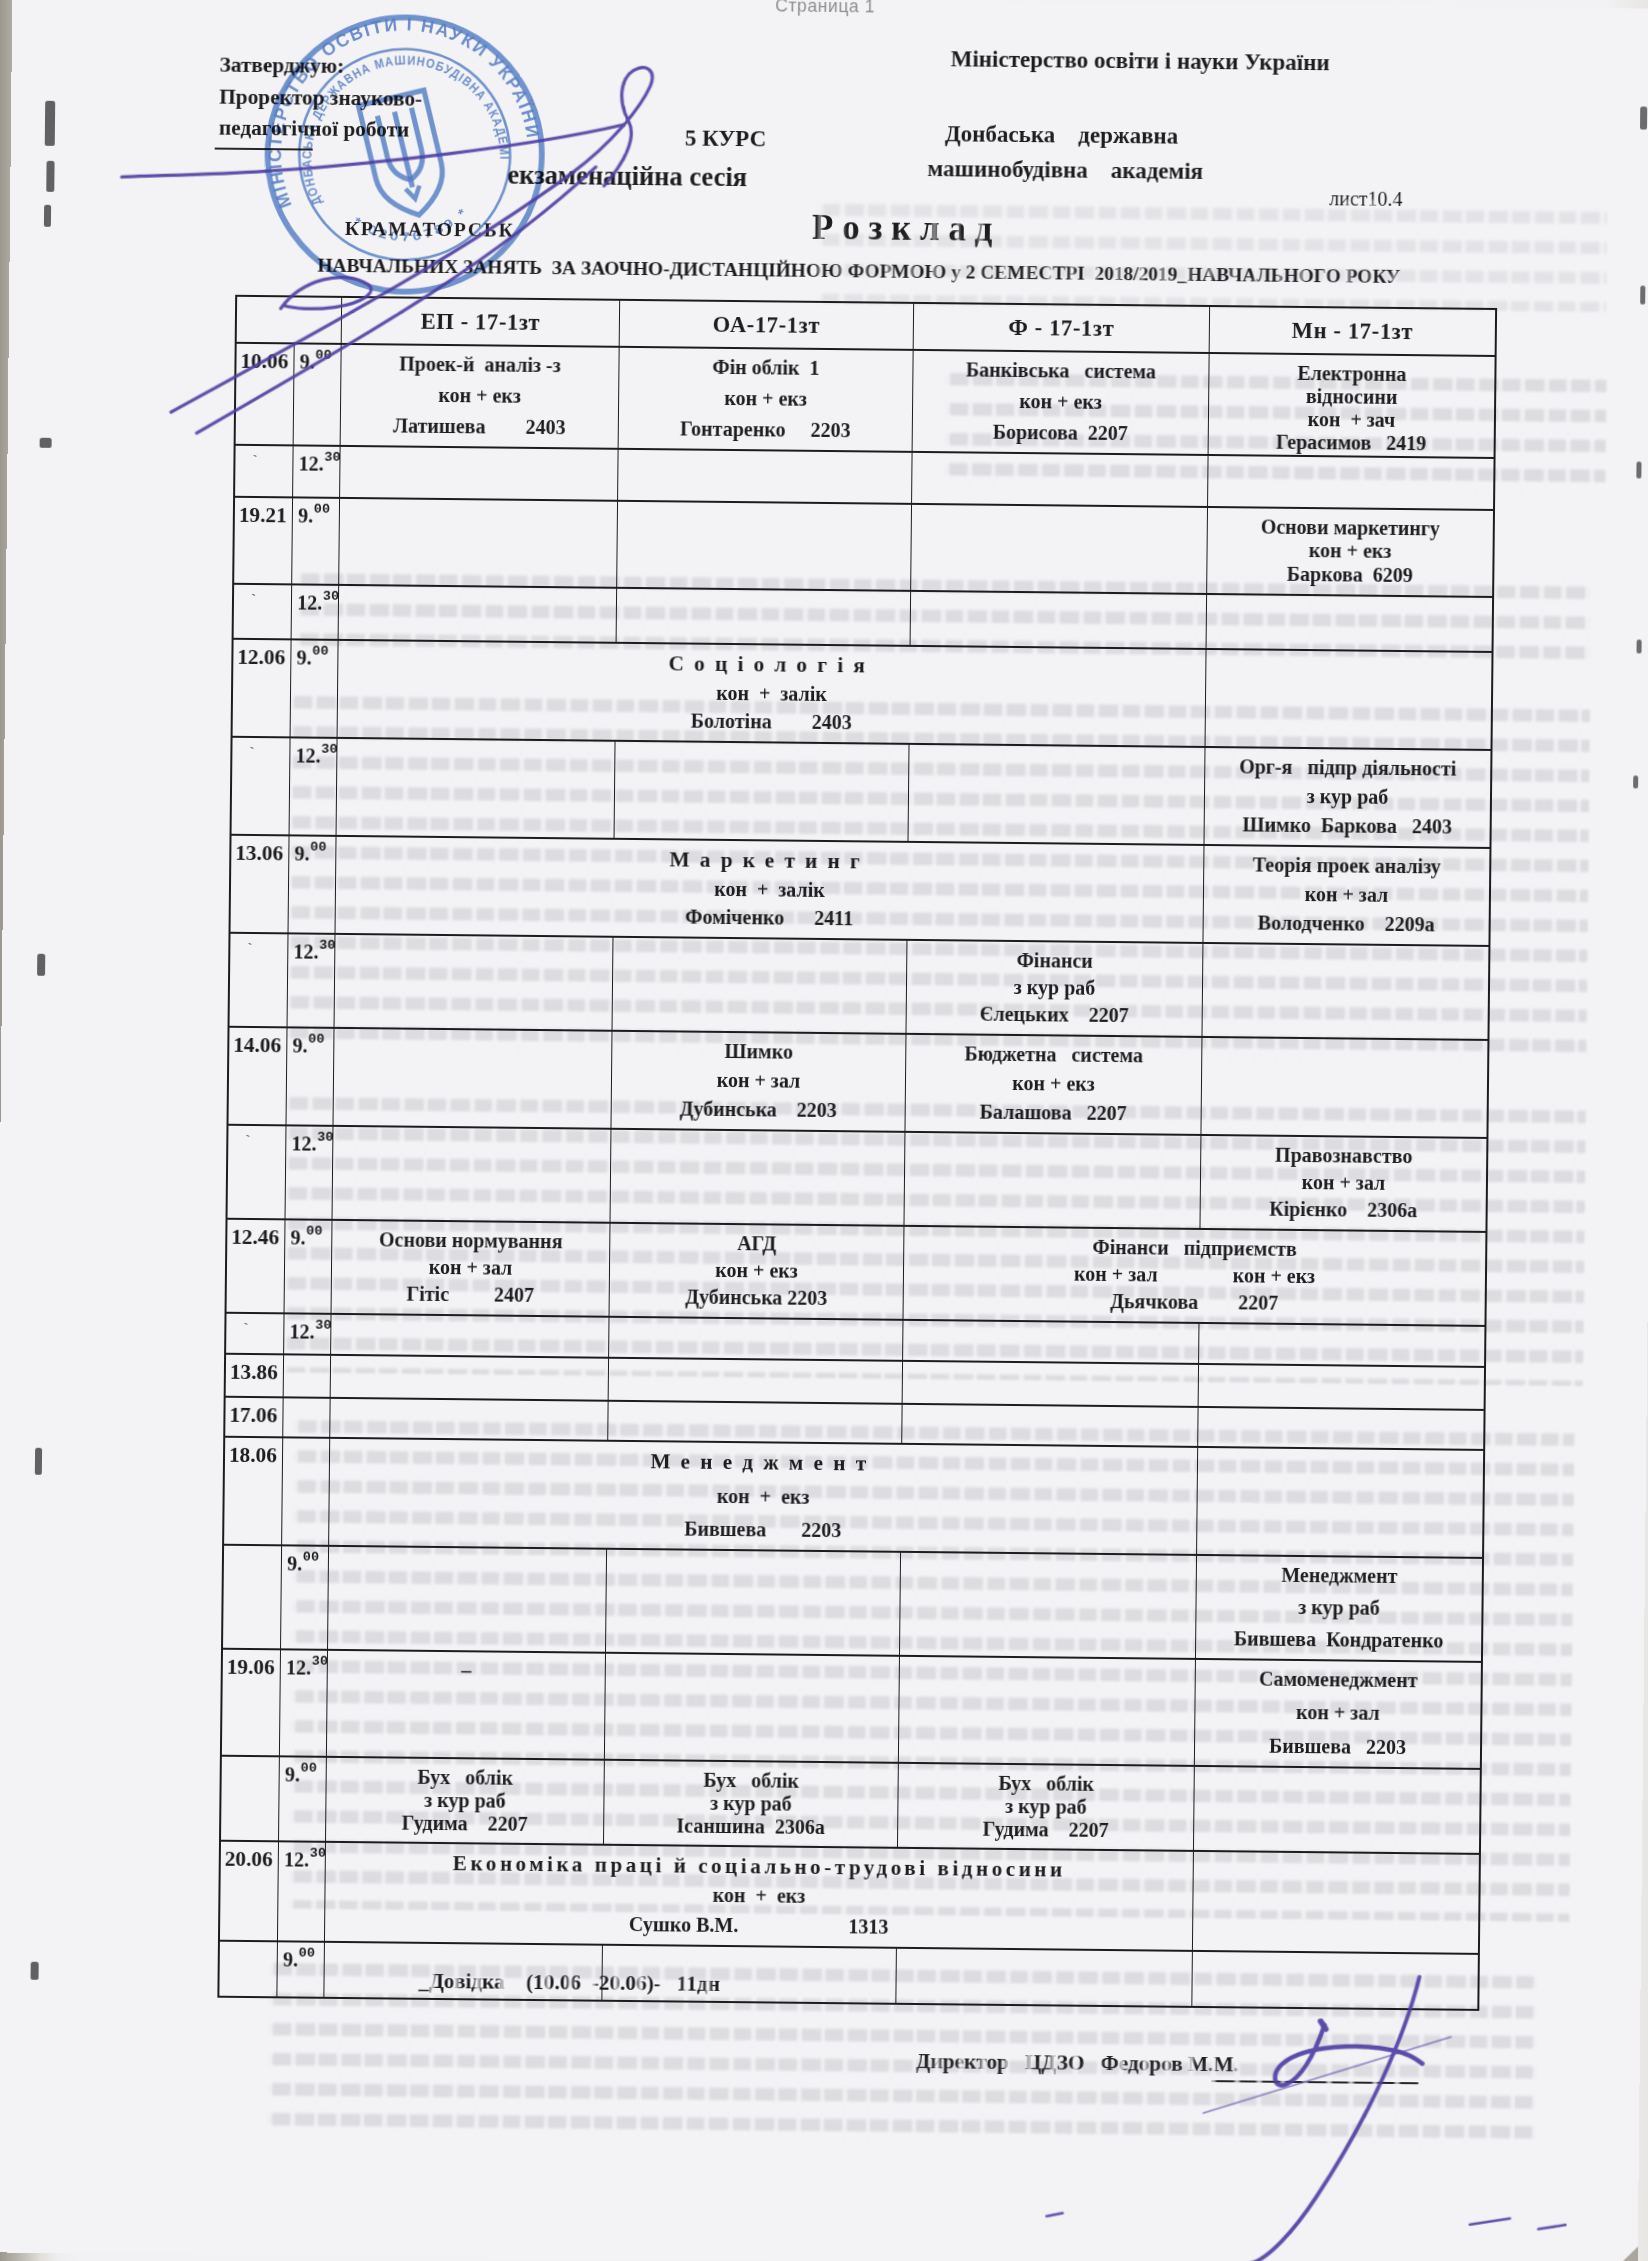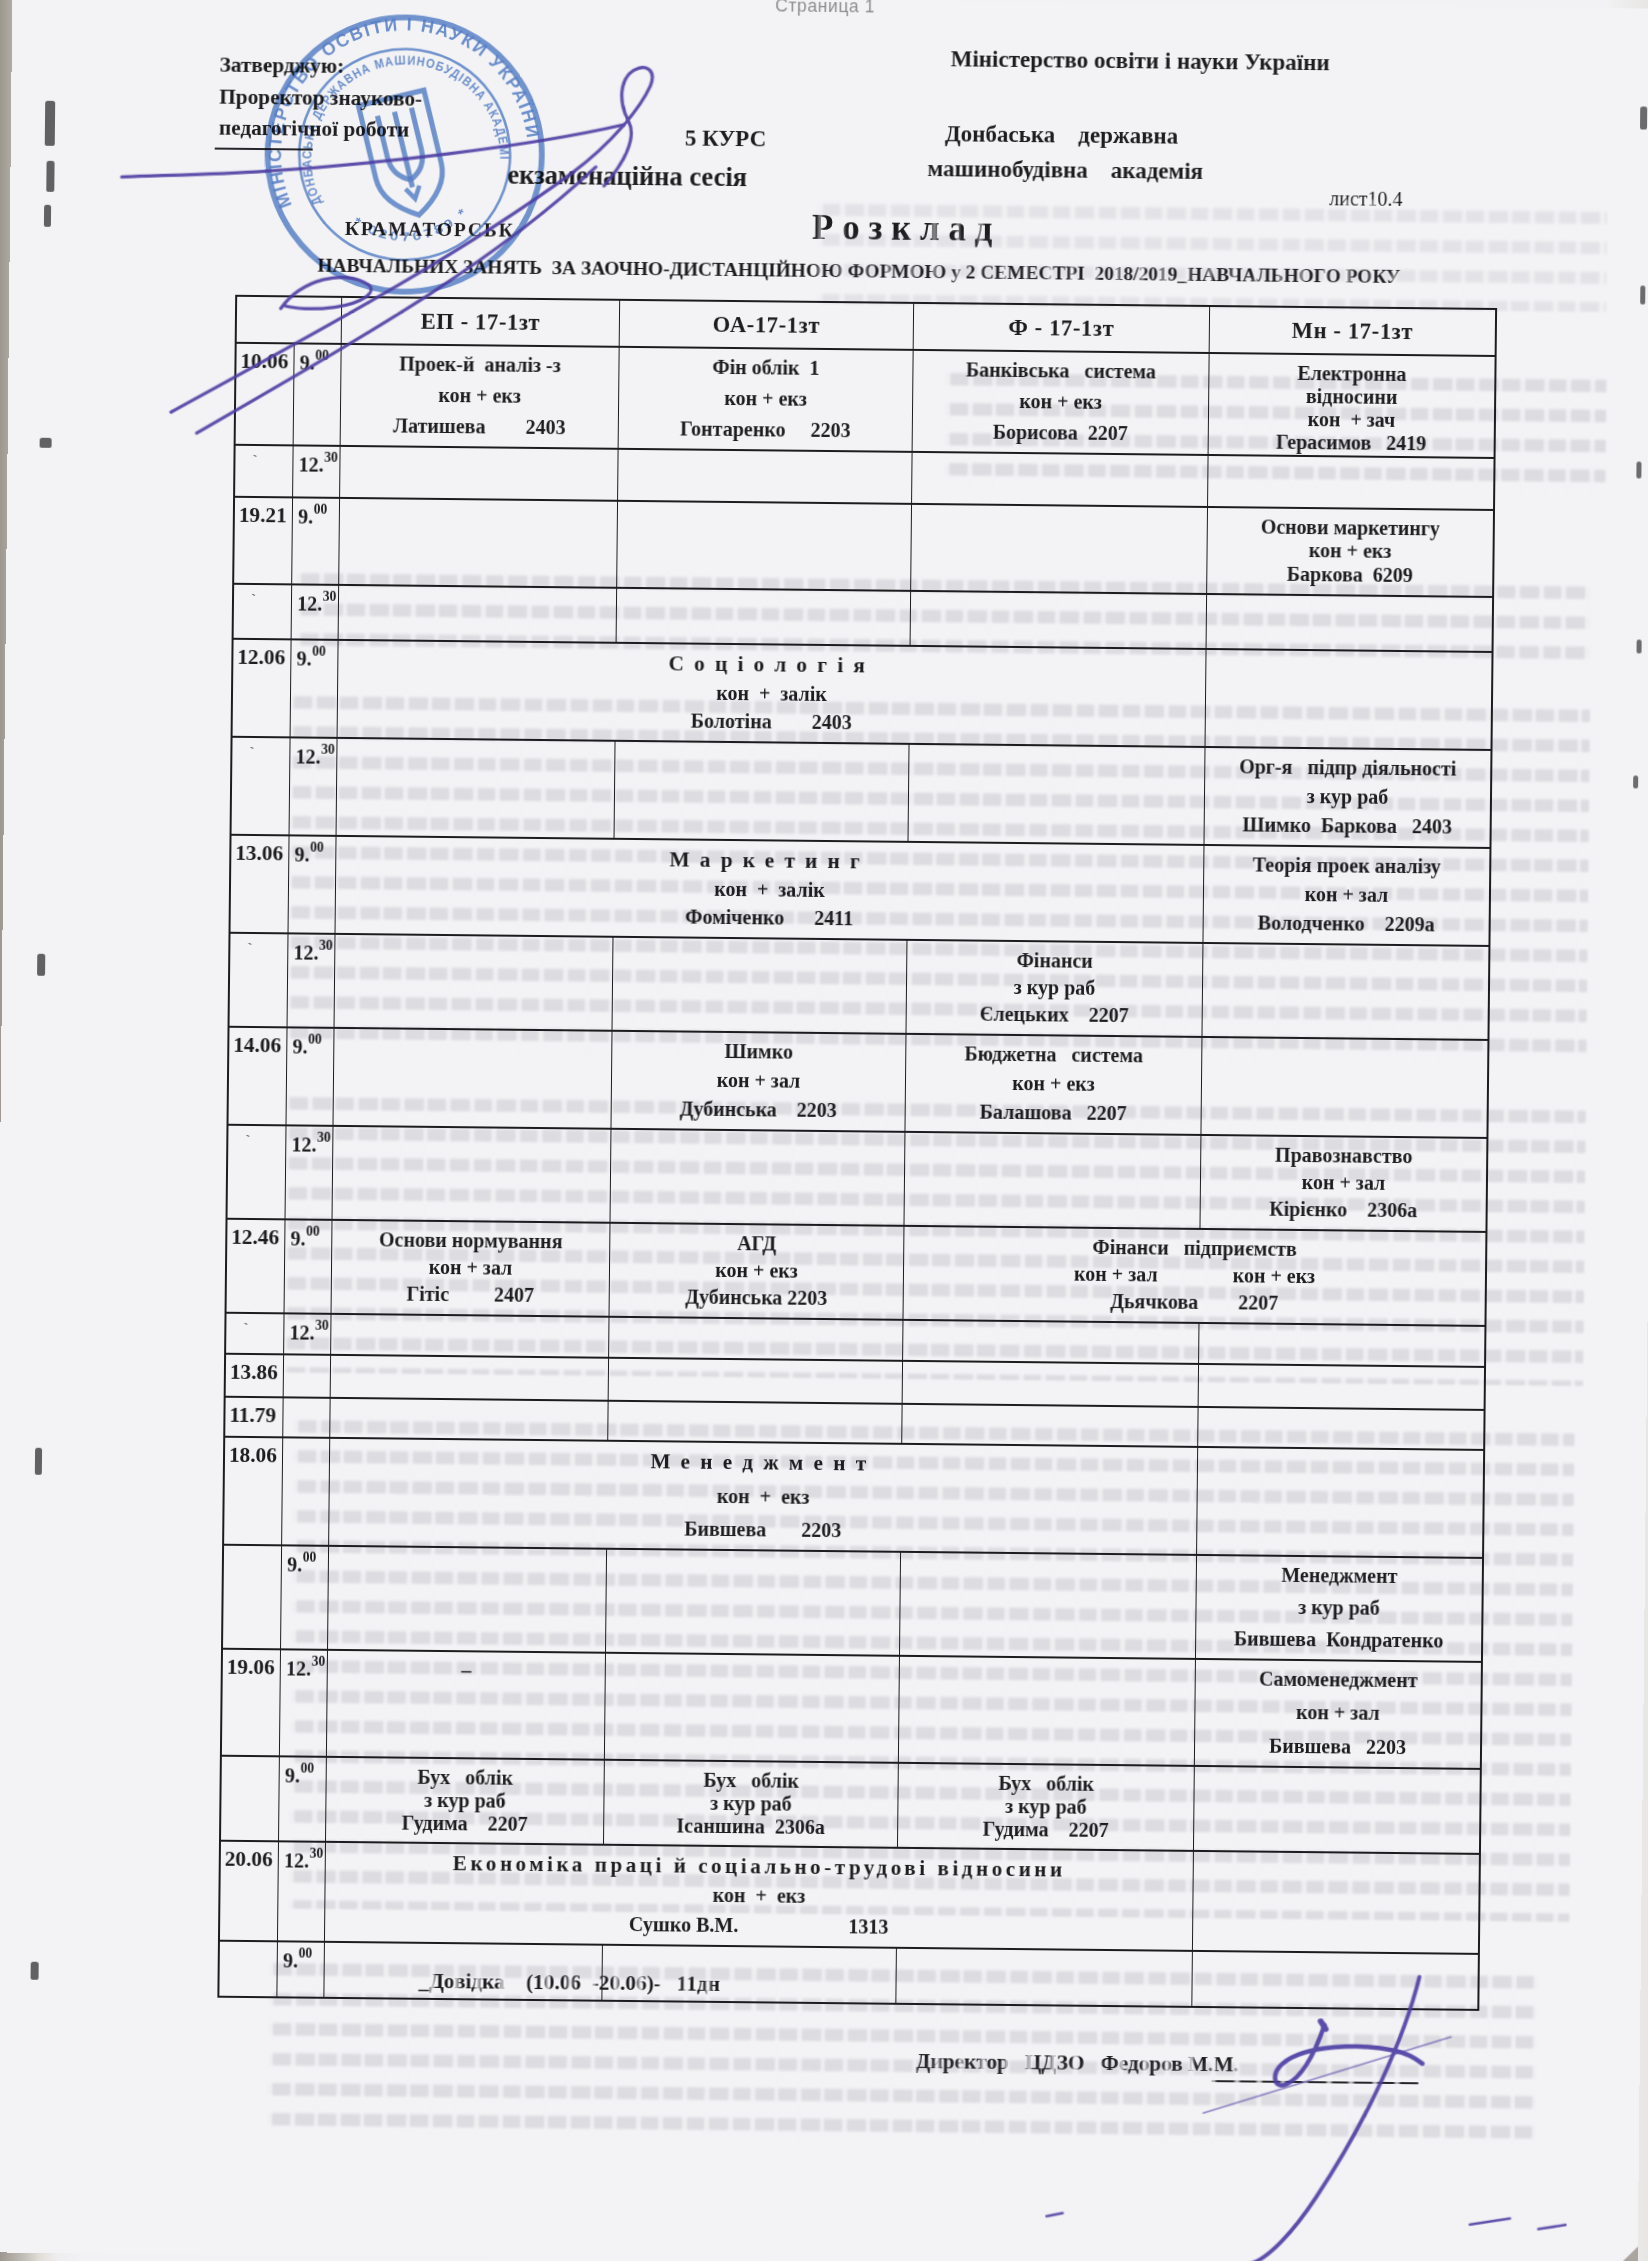--- a/index.html
+++ b/index.html
@@ -10,21 +10,21 @@
   .pagenum{font-family:"Liberation Sans",sans-serif;font-weight:400;color:#8e8e90;font-size:17.5px;letter-spacing:0.6px;}
   .sigline{position:absolute;background:#26262a;height:1.9px;}
   
   #tbl{position:absolute;left:226px;top:301px;border:2.6px solid #1c1c1e;background:transparent;z-index:5;}
   .trow{display:flex;}
   .trow + .trow{border-top:2.6px solid #1c1c1e;}
   .cell{border-right:1.9px solid #1c1c1e;box-sizing:border-box;overflow:hidden;flex:none;}
   .cell:last-child{border-right:none;}
   .datec{font-size:21.3px;padding:5.2px 1.3px 0 3.9px;}
   .timec{font-size:20px;padding:5.2px 1.3px 0 5.2px;}
-  .timec sup{font-size:13.6px;position:relative;top:-2.6px;left:0.6px;}
+  .timec sup{font-size:13.6px;position:relative;top:-2.6px;left:0.6px;font-family:Liberation Mono, monospace;}
   .tick{color:rgba(30,30,35,.65);font-size:15.5px;padding-left:17px;}
   .ghead{display:flex;align-items:center;justify-content:center;font-size:22.6px;letter-spacing:0.6px;}
   .cont{display:flex;flex-direction:column;justify-content:space-between;align-items:center;text-align:center;font-size:20px;padding:6.5px 3.9px 7.8px;}
   .ln{white-space:pre-wrap;line-height:1.15;}
   .ls-big{letter-spacing:.48em;font-size:21.3px;}
   .ls-sm{letter-spacing:.17em;font-size:21px;}
   
   .g{position:absolute;z-index:1;filter:blur(1.3px);opacity:.85;
      background-image:
        repeating-linear-gradient(90deg, rgba(243,243,246,.85) 0 4.5px, rgba(243,243,246,0) 4.5px 22px, rgba(243,243,246,.85) 22px 27px, rgba(243,243,246,0) 27px 46px),
@@ -234,21 +234,21 @@
         </div>
         <div class="trow" style="height: 41px;">
           <div class="cell datec" style="width: 58px;">13.86</div>
           <div class="cell timec" style="width: 47px;"></div>
           <div class="cell cont" style="width: 278px;"></div>
           <div class="cell cont" style="width: 294px;"></div>
           <div class="cell cont" style="width: 296px;"></div>
           <div class="cell cont" style="width: 285px;"></div>
         </div>
         <div class="trow" style="height: 38px;">
-          <div class="cell datec" style="width: 58px;">11.79</div>
+          <div class="cell datec" style="width: 58px;">17.06</div>
           <div class="cell timec" style="width: 47px;"></div>
           <div class="cell cont" style="width: 278px;"></div>
           <div class="cell cont" style="width: 294px;"></div>
           <div class="cell cont" style="width: 296px;"></div>
           <div class="cell cont" style="width: 285px;"></div>
         </div>
         <div class="trow" style="height: 106px;">
           <div class="cell datec" style="width: 58px;">18.06</div>
           <div class="cell timec" style="width: 47px;"></div>
           <div class="cell cont" style="width: 868px;">

